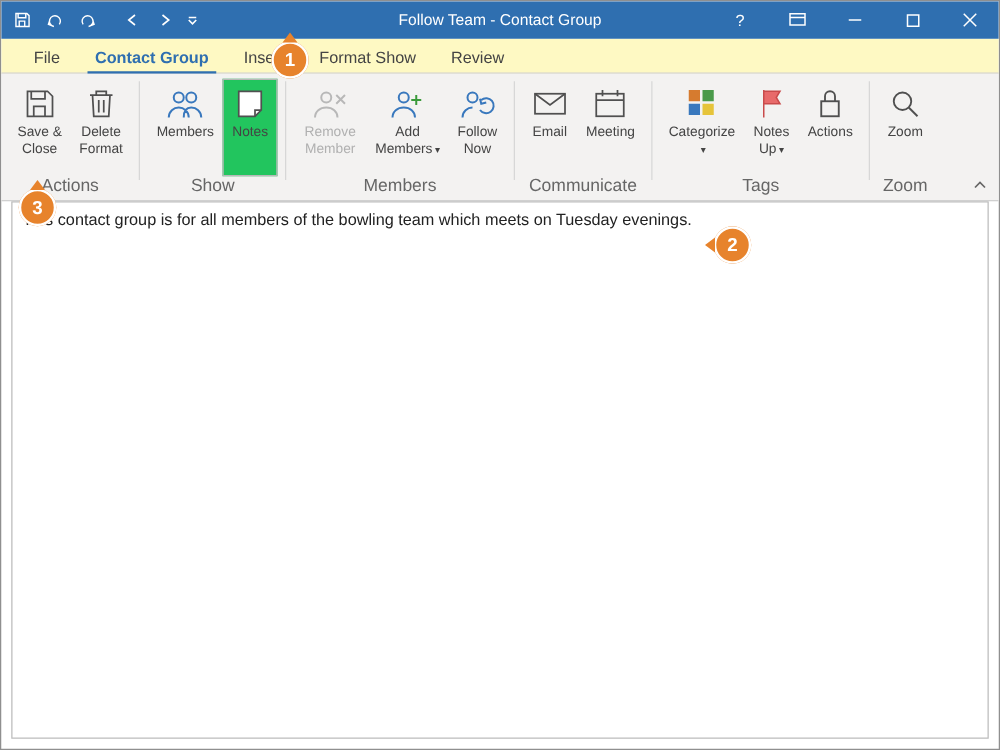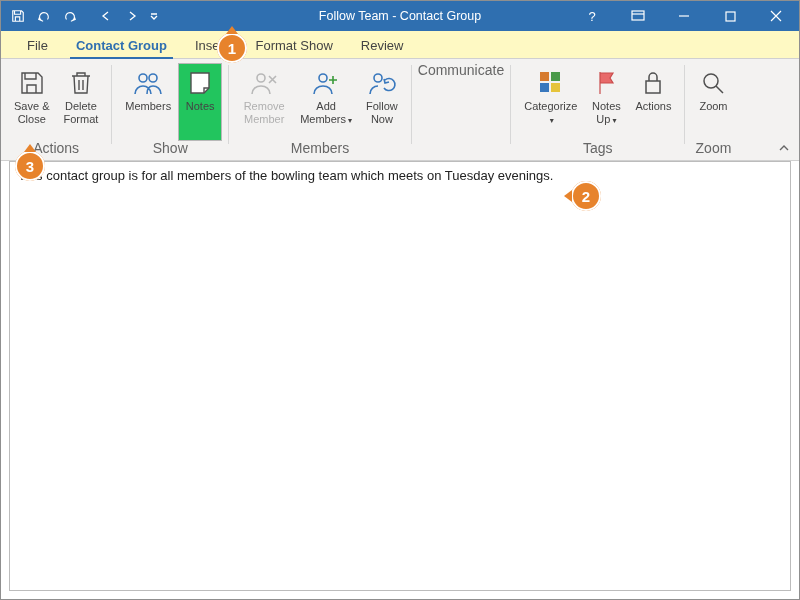--- a/index.html
+++ b/index.html
@@ -210,20 +210,40 @@
         </div>
         <span style="white-space:pre">Follow
 Now</span>
       </div>
     </div>
     <div class="group-label">Members</div>
   </div>
   <div class="group-sep"></div>
 
   <div class="group">
+    <div class="btns">
+      <div class="rbtn">
+        <div class="ic">
+          <svg width="28" height="22" viewBox="0 0 28 22" stroke="#505050" fill="none" stroke-width="1.4">
+              <rect x="2" y="3" width="24" height="16"></rect>
+              <path d="M2 3l12 9 12-9"></path>
+            </svg>
+        </div>
+        <span>Email</span>
+      </div>
+      <div class="rbtn">
+        <div class="ic">
+          <svg width="28" height="26" viewBox="0 0 28 26" stroke="#505050" fill="none" stroke-width="1.4">
+              <rect x="3" y="5" width="22" height="18"></rect>
+              <path d="M3 10h22M8 2v5M20 2v5"></path>
+            </svg>
+        </div>
+        <span>Meeting</span>
+      </div>
+    </div>
     <div class="group-label">Communicate</div>
   </div>
   <div class="group-sep"></div>
 
   <div class="group">
     <div class="btns">
       <div class="rbtn wide">
         <div class="ic">
           <svg width="26" height="26" viewBox="0 0 26 26" stroke="none">
               <rect x="2" y="2" width="9" height="9" fill="#d67b2f"></rect>

